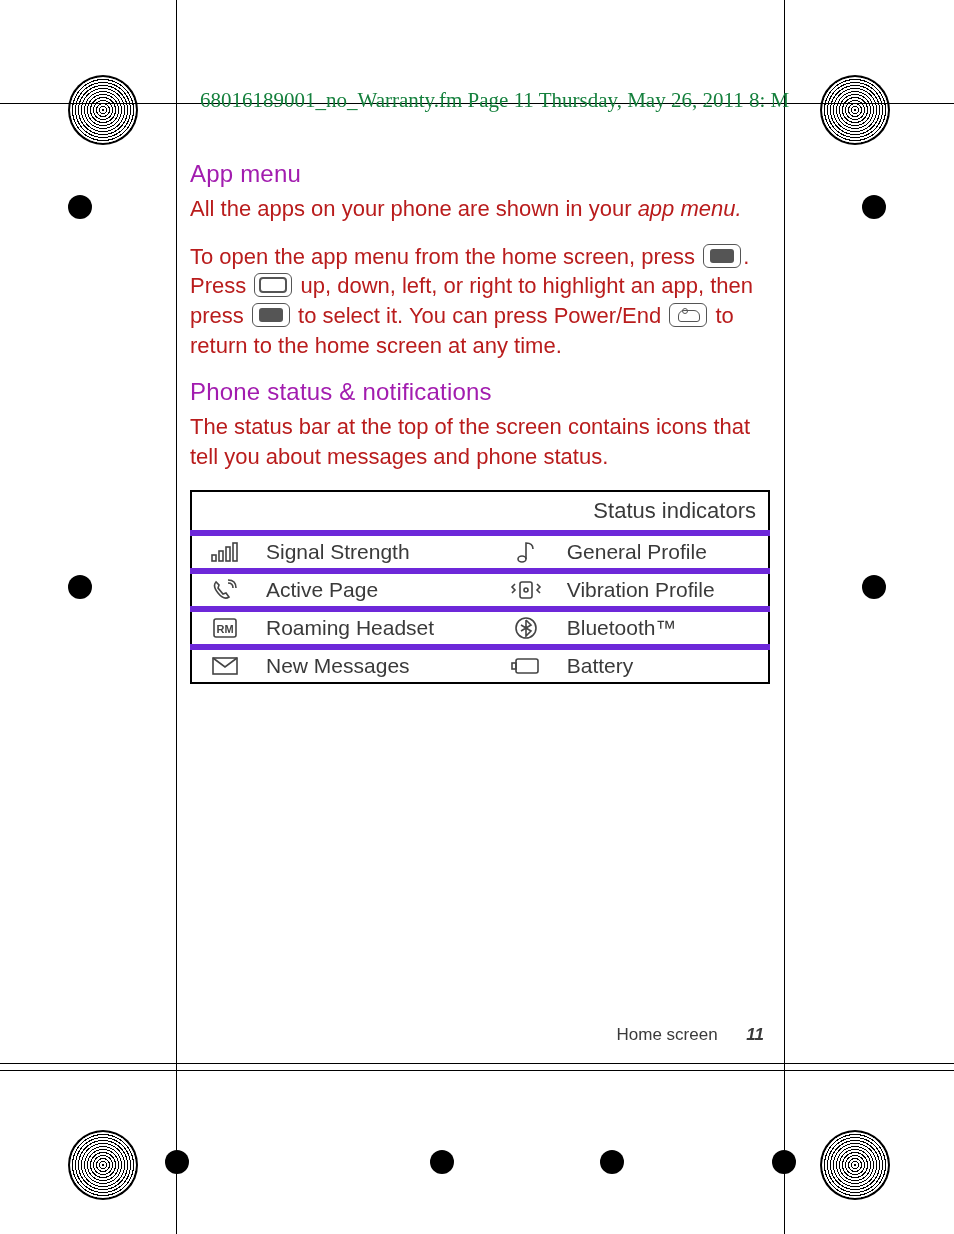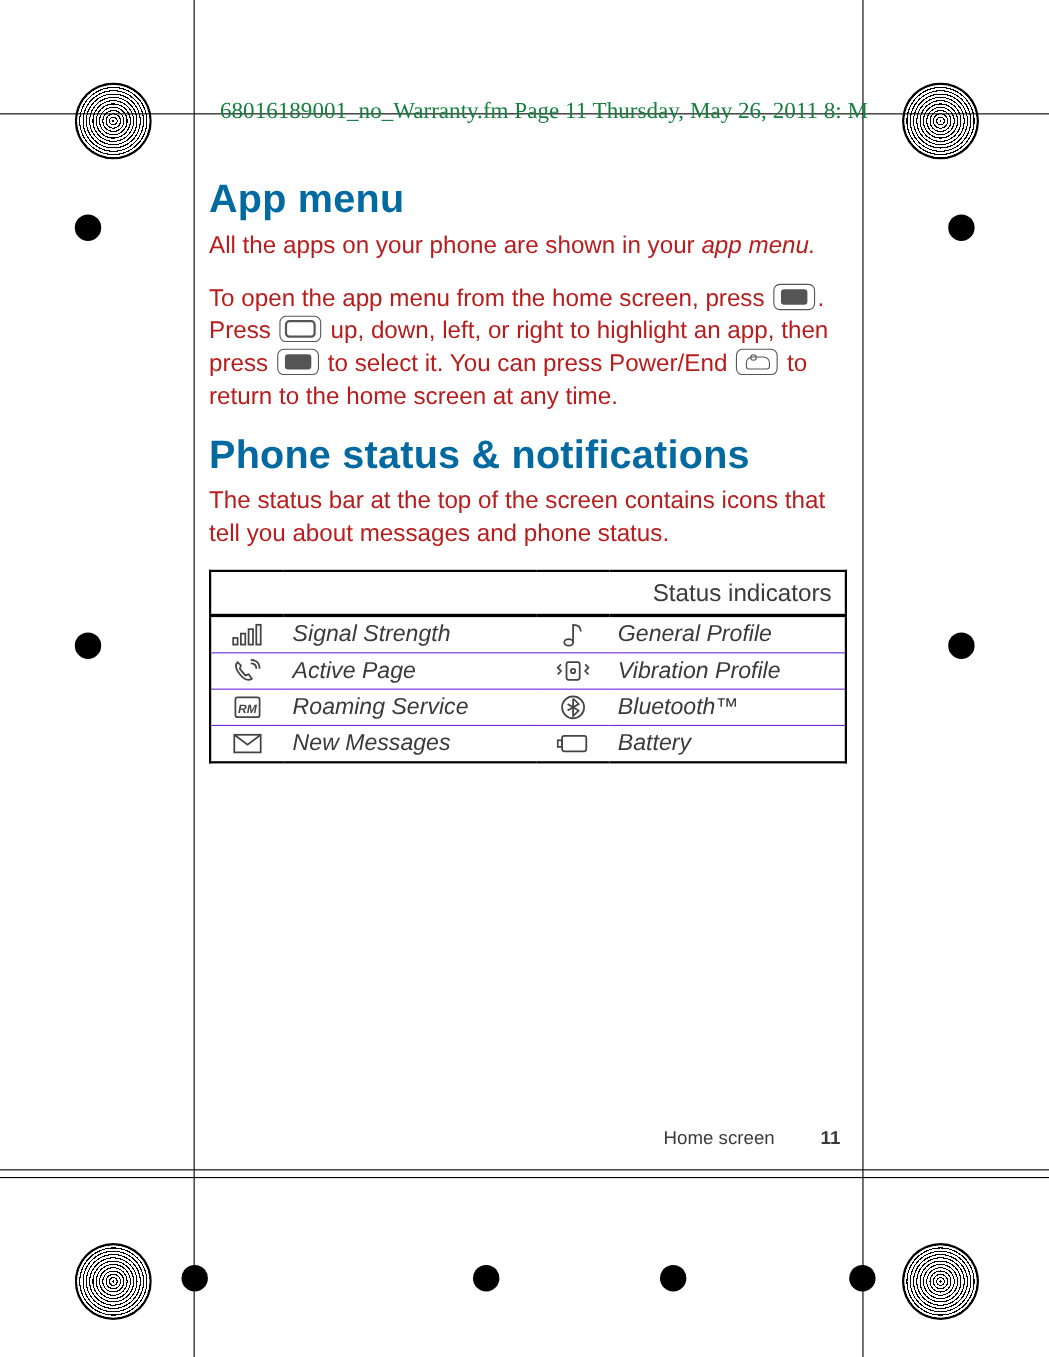--- a/index.html
+++ b/index.html
@@ -30,24 +30,24 @@
   .cross-dot::before, .cross-dot::after {
     content:""; position:absolute; background:#000;
   }
 
   
   .page {
     position:absolute;
     left:190px; top:160px; width:580px;
   }
   h2 {
-    font-weight:700;
-    font-size:36px;
+    font-weight:400;
+    font-size:24px;
     margin:0 0 6px 0;
-    color:#0369a1;
+    color:#a21caf;
     letter-spacing:0.2px;
   }
   p.body {
     font-weight:300;
     font-size:22px;
     line-height:1.35;
     margin:0 0 18px 0;
     color:#b91c1c;
   }
   .italic { font-style:italic; }
@@ -91,40 +91,39 @@
     margin-top:4px;
   }
   table.status th {
     text-align:right;
     font-weight:300;
     font-size:22px;
     padding:6px 12px;
     border-bottom:3px solid #000;
   }
   table.status td {
-    border-top:1px solid #6d28d9;
+    border-top:6px solid #6d28d9;
     padding:4px 8px 4px 8px;
     font-weight:300;
     font-size:21px;
     vertical-align:middle;
-    font-style:italic;
   }
   td.icon-cell { width:50px; text-align:center; }
   td.icon-cell svg { display:block; margin:auto; }
   td.label-cell { padding-left:6px; }
 
   
   .footer {
     position:absolute;
     right:190px;
     top:1025px;
     font-size:17px;
     color:#3a3a3a;
   }
-  .footer b { font-weight:700; margin-left:37px; }
+  .footer b { font-weight:700; margin-left:24px;font-style:italic; }
 
   
   .slug {
     position:absolute;
     top:88px; left:200px;
     font-family:"Times New Roman", serif;
     font-size:21px;
     color:#15803d;
   }
 </style>
@@ -224,21 +223,21 @@
 
     <tr>
       <td class="icon-cell">
         <svg width="26" height="22" viewBox="0 0 26 22">
               <g stroke="#444" stroke-width="1.6" fill="none">
           <rect x="2" y="2" width="22" height="18" rx="2"></rect>
         </g>
         <text x="13" y="16" text-anchor="middle" font-family="Arial" font-size="11" font-weight="700" fill="#444">RM</text>
         </svg>
       </td>
-      <td class="label-cell">Roaming Service</td>
+      <td class="label-cell">Roaming Headset</td>
       <td class="icon-cell">
         <svg width="24" height="24" viewBox="0 0 24 24">
               <g stroke="#444" stroke-width="1.6" fill="none">
           <circle cx="12" cy="12" r="10"></circle>
           <path d="M12 4 v16 l5-5-10-6 M12 4 l5 5-10 6"></path>
         </g>
             </svg>
       </td>
       <td class="label-cell">Bluetooth™</td>
     </tr>

